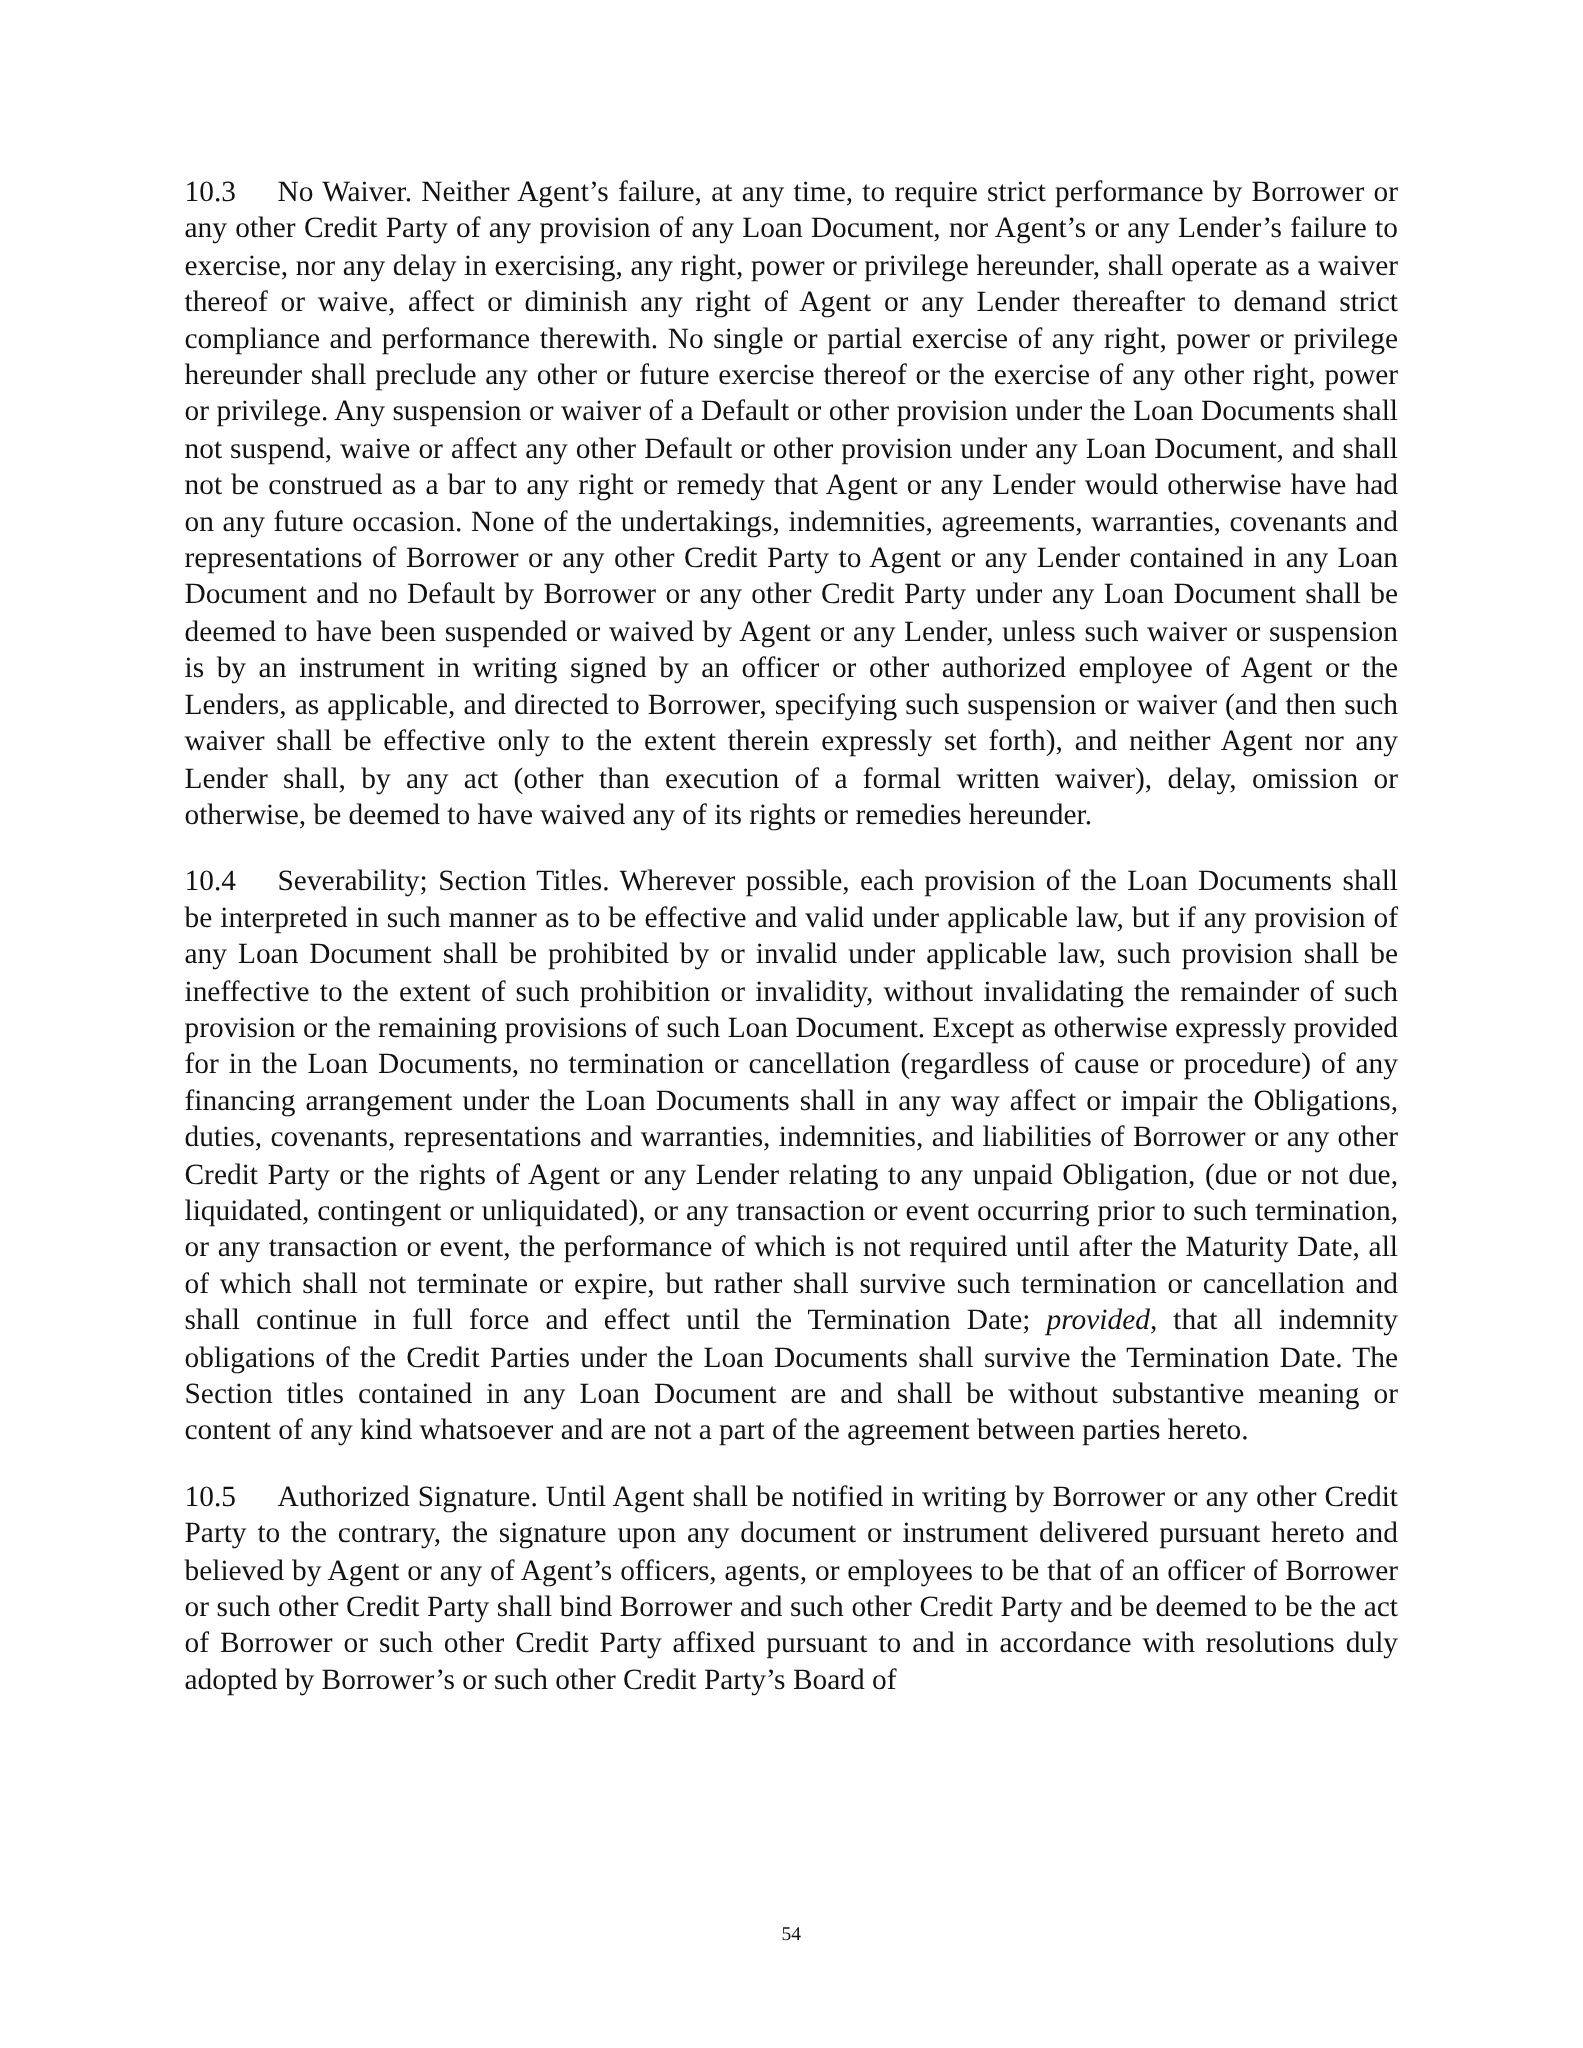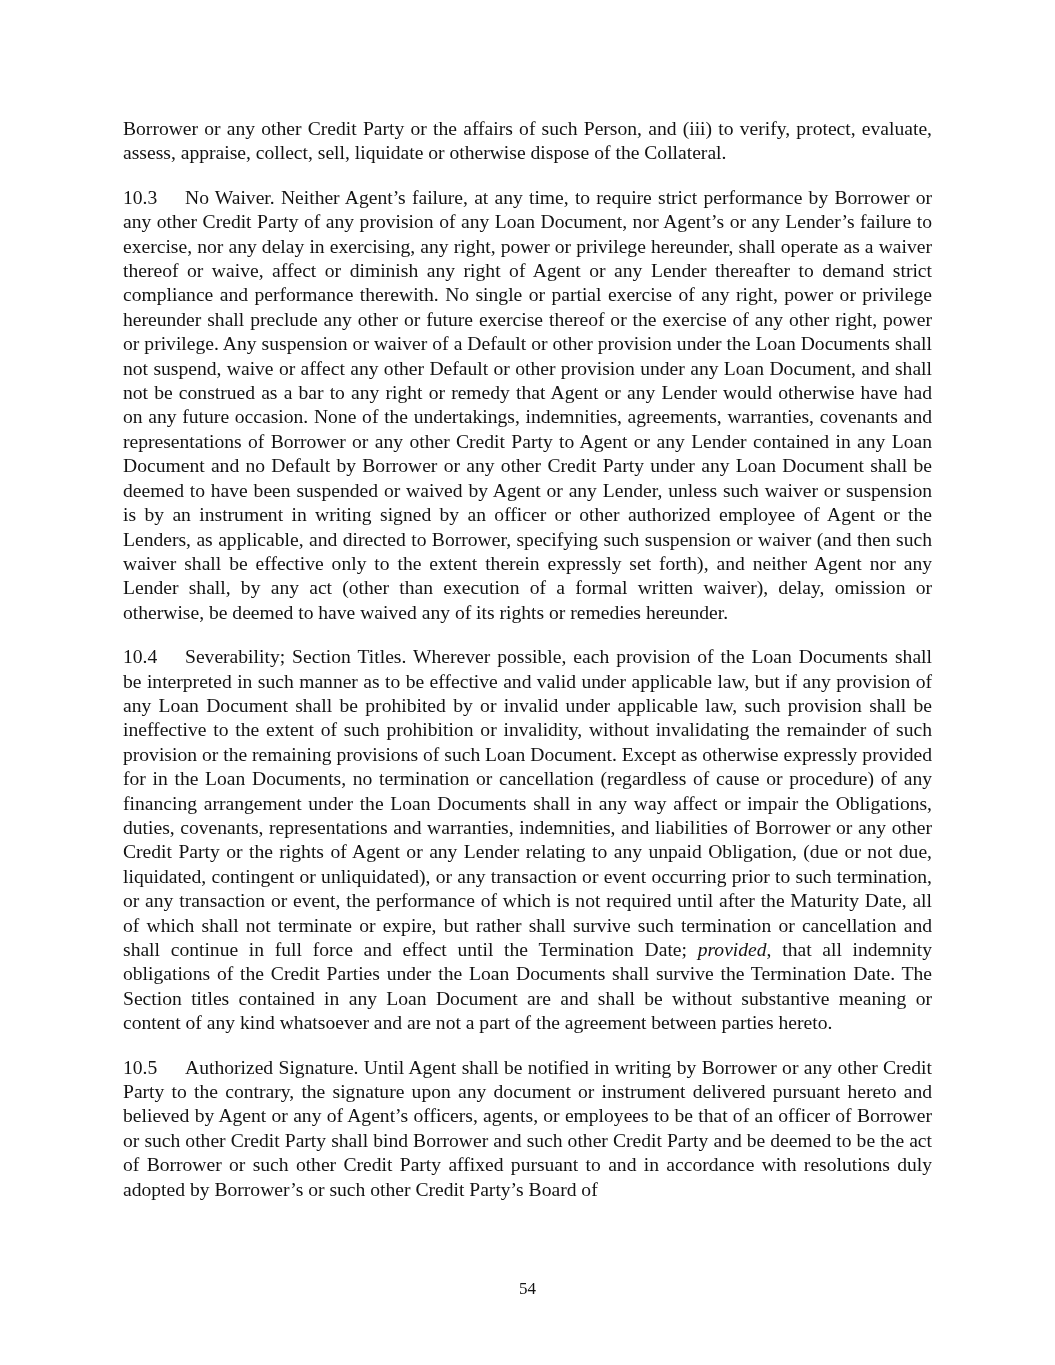--- a/index.html
+++ b/index.html
@@ -40,30 +40,29 @@
   .italic {
     font-style: italic;
     font-family: Liberation Serif, serif;
   }
   .page-number {
     position: absolute;
     top: 1277px;
     left: 0;
     width: 100%;
     text-align: center;
-    font-size: 17px;
+    font-size: 13px;
     line-height: 24.4px;
   }
 </style>
 </head>
 <body>
 
 <div class="content">
 
-  <p class="para">Borrower or any other Credit Party or the affairs of such Person, and (iii) to verify, protect, evaluate, assess, appraise, collect, sell, liquidate or otherwise dispose of the Collateral.</p>
 
   <p class="para"><span class="secnum">10.3</span><span class="heading">No Waiver</span><span>.  Neither Agent’s failure, at any time, to require strict performance by Borrower or any other Credit Party of any provision of any Loan Document, nor Agent’s or any Lender’s failure to exercise, nor any delay in exercising, any right, power or privilege hereunder, shall operate as a waiver thereof or waive, affect or diminish any right of Agent or any Lender thereafter to demand strict compliance and performance therewith.  No single or partial exercise of any right, power or privilege hereunder shall preclude any other or future exercise thereof or the exercise of any other right, power or privilege.  Any suspension or waiver of a Default or other provision under the Loan Documents shall not suspend, waive or affect any other Default or other provision under any Loan Document, and shall not be construed as a bar to any right or remedy that Agent or any Lender would otherwise have had on any future occasion.  None of the undertakings, indemnities, agreements, warranties, covenants and representations of Borrower or any other Credit Party to Agent or any Lender contained in any Loan Document and no Default by Borrower or any other Credit Party under any Loan Document shall be deemed to have been suspended or waived by Agent or any Lender, unless such waiver or suspension is by an instrument in writing signed by an officer or other authorized employee of Agent or the Lenders, as applicable, and directed to Borrower, specifying such suspension or waiver (and then such waiver shall be effective only to the extent therein expressly set forth), and neither Agent nor any Lender shall, by any act (other than execution of a formal written waiver), delay, omission or otherwise, be deemed to have waived any of its rights or remedies hereunder.</span></p>
 
   <p class="para"><span class="secnum">10.4</span><span class="heading">Severability; Section Titles</span><span>.  Wherever possible, each provision of the Loan Documents shall be interpreted in such manner as to be effective and valid under applicable law, but if any provision of any Loan Document shall be prohibited by or invalid under applicable law, such provision shall be ineffective to the extent of such prohibition or invalidity, without invalidating the remainder of such provision or the remaining provisions of such Loan Document.  Except as otherwise expressly provided for in the Loan Documents, no termination or cancellation (regardless of cause or procedure) of any financing arrangement under the Loan Documents shall in any way affect or impair the Obligations, duties, covenants, representations and warranties, indemnities, and liabilities of Borrower or any other Credit Party or the rights of Agent or any Lender relating to any unpaid Obligation, (due or not due, liquidated, contingent or unliquidated), or any transaction or event occurring prior to such termination, or any transaction or event, the performance of which is not required until after the Maturity Date, all of which shall not terminate or expire, but rather shall survive such termination or cancellation and shall continue in full force and effect until the Termination Date; </span><span class="italic">provided</span><span>, that all indemnity obligations of the Credit Parties under the Loan Documents shall survive the Termination Date.  The Section titles contained in any Loan Document are and shall be without substantive meaning or content of any kind whatsoever and are not a part of the agreement between parties hereto.</span></p>
 
   <p class="para"><span class="secnum">10.5</span><span class="heading">Authorized Signature</span><span>.  Until Agent shall be notified in writing by Borrower or any other Credit Party to the contrary, the signature upon any document or instrument delivered pursuant hereto and believed by Agent or any of Agent’s officers, agents, or employees to be that of an officer of Borrower or such other Credit Party shall bind Borrower and such other Credit Party and be deemed to be the act of Borrower or such other Credit Party affixed pursuant to and in accordance with resolutions duly adopted by Borrower’s or such other Credit Party’s Board of</span></p>
 
 </div>
 
 <div class="page-number">54</div>

